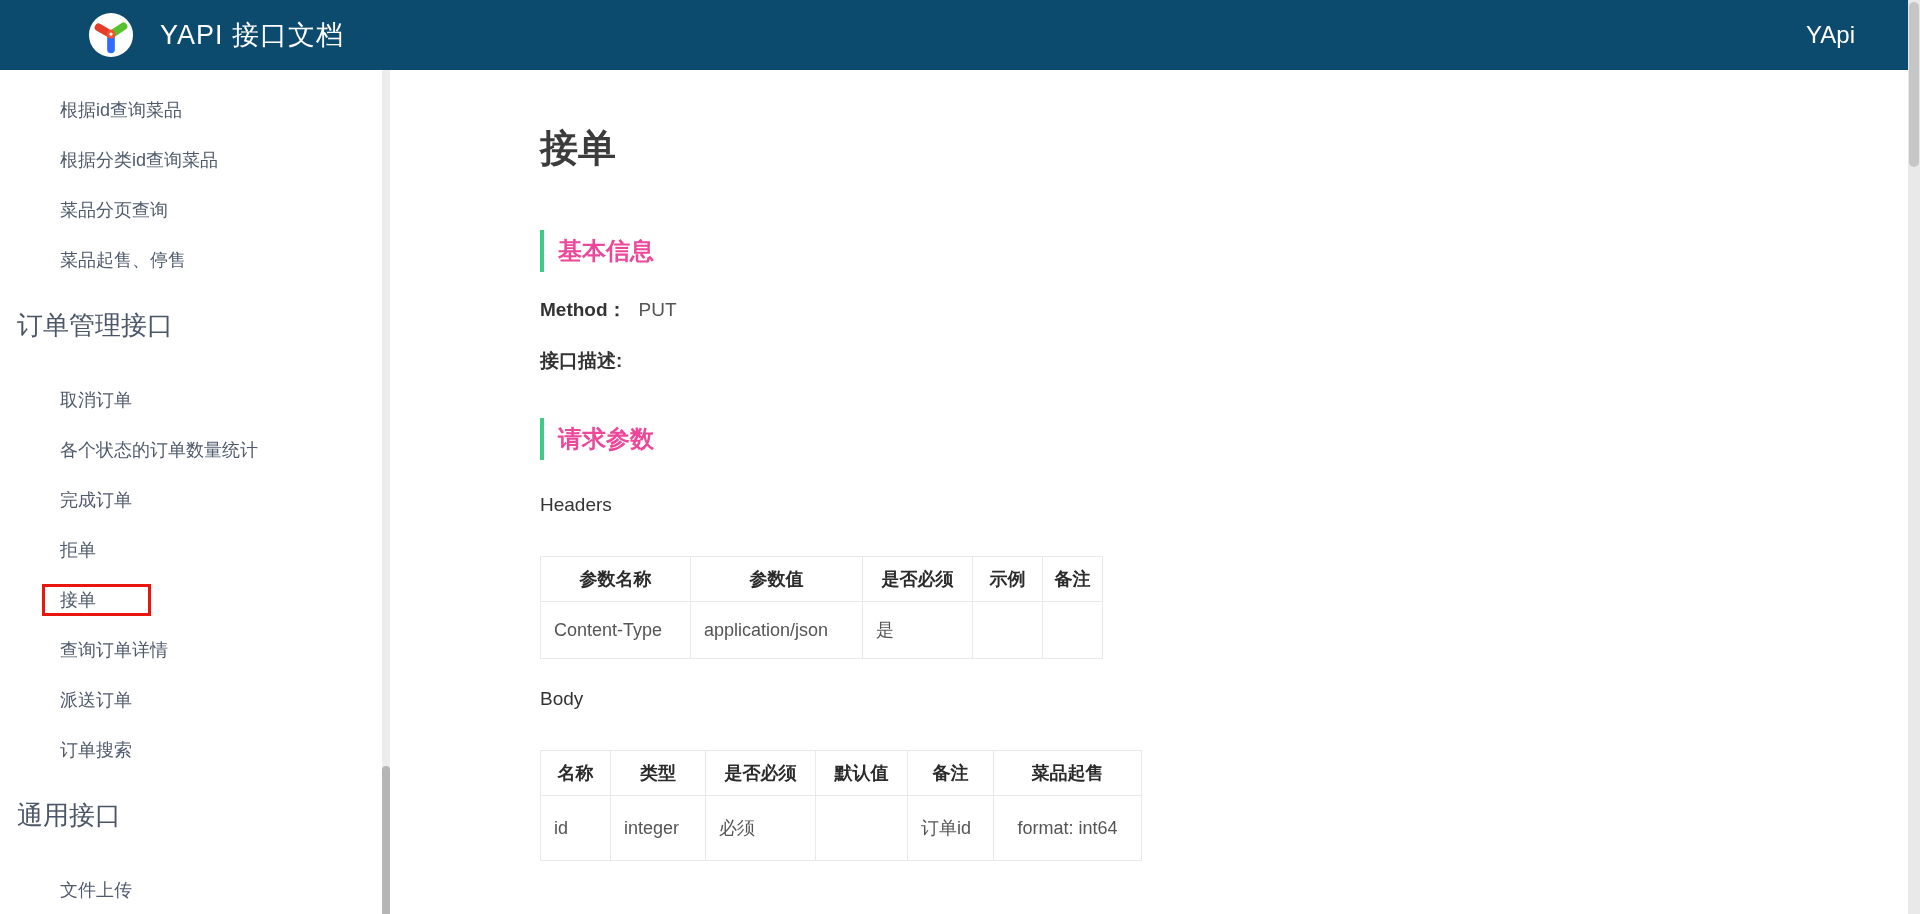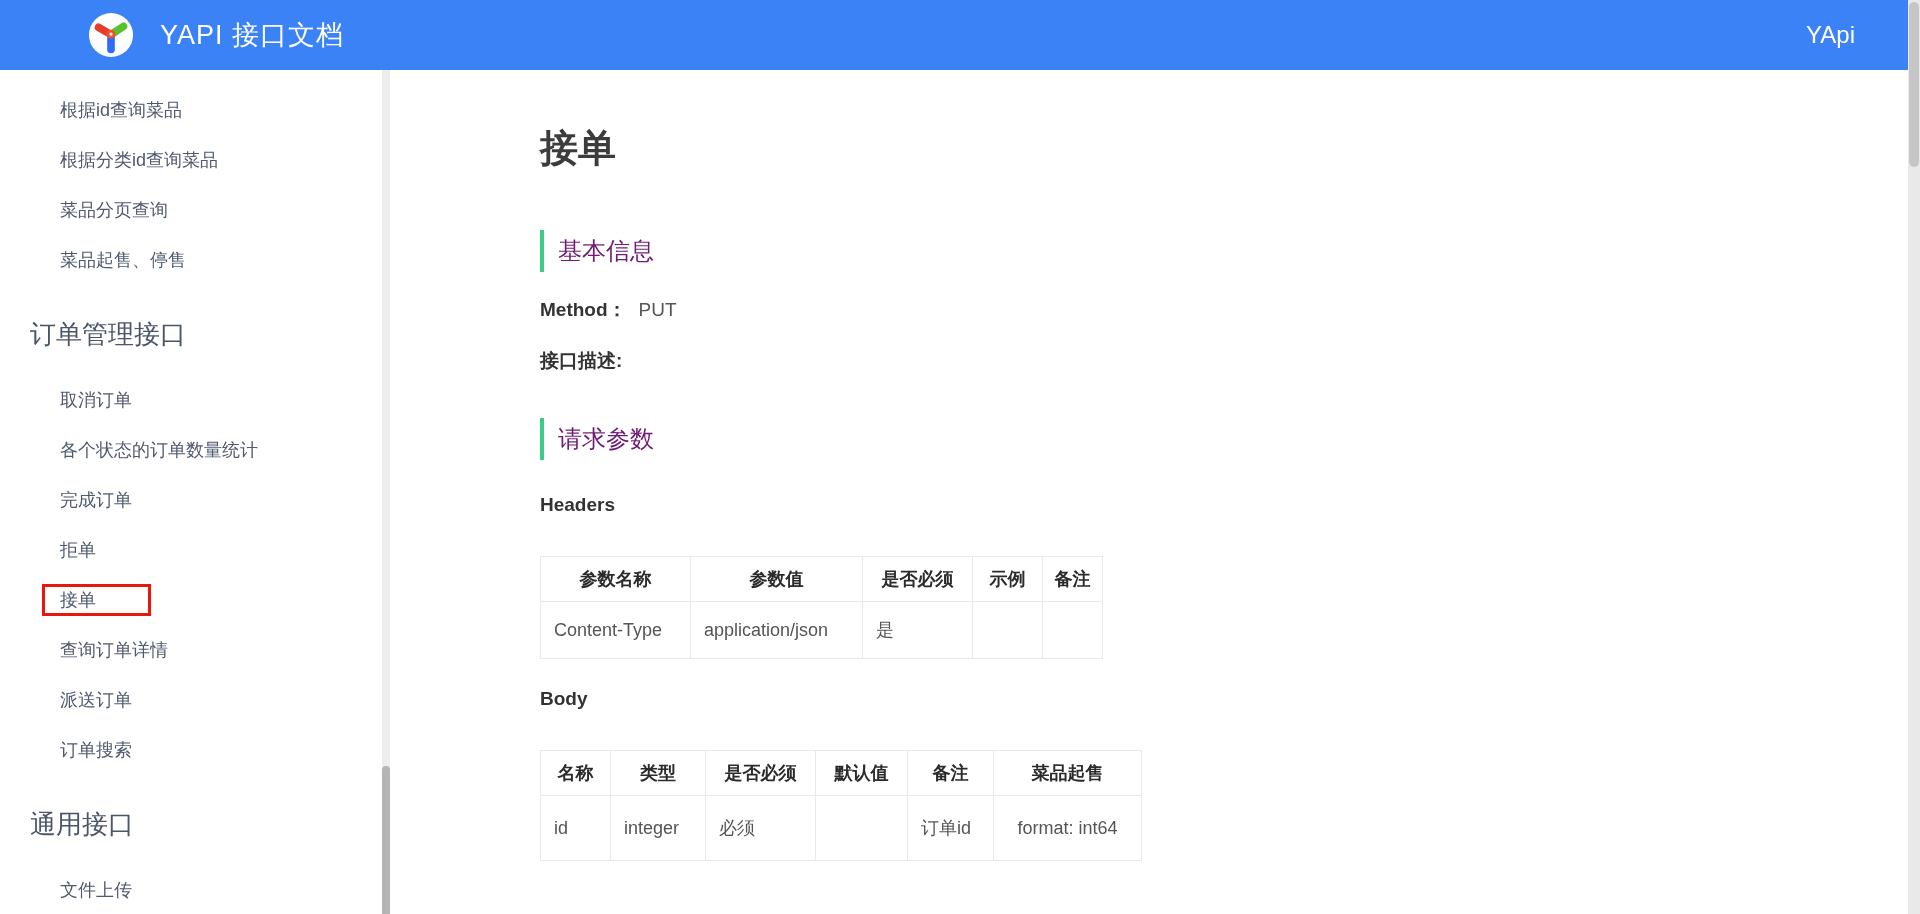--- a/index.html
+++ b/index.html
@@ -6,69 +6,69 @@
   html,body { margin:0; padding:0; }
   body {
     width:1920px; height:914px; overflow:hidden; background:#fff;
     font-family:"Liberation Sans","DejaVu Sans",sans-serif;
     position:relative;
   }
 
   
   .topbar {
     position:absolute; top:0; left:0; width:1908px; height:70px;
-    background:#3b82f6; display:flex; align-items:center;
+    background:#0c4a6e; display:flex; align-items:center;
   }
   .logo { width:46px; height:46px; margin-left:88px; flex:0 0 auto; }
   .app-title { color:#ffffff; font-size:27px; margin-left:26px; letter-spacing:1px; white-space:nowrap; }
   .topbar-right {
     position:absolute; right:53px; top:0; height:70px;
     display:flex; align-items:center; color:#ffffff; font-size:24px;
   }
 
   
   .page-scrollbar { position:absolute; right:0; top:0; width:12px; height:914px; background:#e9e9e9; z-index:50; }
   .page-scroll-thumb { position:absolute; top:2px; left:1px; width:10px; height:165px; background:#c6c6c6; border-radius:6px; }
 
   
   .sidebar { position:absolute; top:70px; left:0; width:390px; height:908px; background:#fff; }
   .side-nav { padding-top:15px; }
   .side-item {
     height:50px; display:flex; align-items:center; padding-left:60px;
     font-size:18px; color:#4f5a6d; cursor:pointer; white-space:nowrap;
   }
   .side-section {
-    height:53px; margin-top:23px; margin-bottom:14px; display:flex; align-items:center;
-    padding-left:30px; font-size:26px; color:#4b5669; white-space:nowrap;
+    height:53px; margin-top:23px; margin-bottom:14px; display:flex; 
+    padding-left:17px; font-size:26px; color:#4b5669; white-space:nowrap;
   }
   .highlight-box {
     border:3px solid #e8160c;
     padding:1px 52px 1px 15px;
     margin-left:-18px;
   }
   .side-scroll-track { position:absolute; right:0; top:0; width:8px; height:844px; background:#ededed; }
   .side-scroll-thumb { position:absolute; right:0; bottom:0; width:8px; height:148px; background:#b5b5b5; border-radius:4px 4px 0 0; }
 
   
   .main { position:absolute; top:70px; left:390px; width:1518px; height:844px; background:#fff; overflow:hidden; }
   .content { padding-left:150px; }
 
   .api-title { margin:48px 0 0; font-size:38px; font-weight:600; color:#3c3c3c; line-height:60px; }
 
   .sec-heading {
     margin-top:52px; border-left:4px solid #3ecb88; padding-left:14px;
-    font-size:24px; font-weight:400; color:#701a75; line-height:42px; height:42px;
+    font-size:24px; font-weight:700; color:#ec4899; line-height:42px; height:42px;
   }
   .sec-heading.req { margin-top:44px; }
 
   .field-row { margin-top:25px; font-size:19px; line-height:26px; color:#555; }
   .field-row.first { margin-top:46px; }
   .field-label { font-weight:bold; color:#333; margin-right:12px; }
 
-  .tbl-label { margin-top:33px; font-size:19px; font-weight:bold; color:#333; line-height:24px; }
+  .tbl-label { margin-top:33px; font-size:19px; font-weight:normal; color:#333; line-height:24px; }
   .tbl-label.body-label { margin-top:28px; }
 
   table { margin-top:39px; border-collapse:collapse; table-layout:fixed; }
   th {
     border:1px solid #e9e9e9; font-size:18px; font-weight:bold; color:#2b2b2b;
     text-align:center; padding:9px 8px; line-height:26px;
   }
   td {
     border:1px solid #e9e9e9; font-size:18px; color:#555;
     text-align:left; padding:15px 13px; line-height:26px; overflow:hidden; white-space:nowrap;

